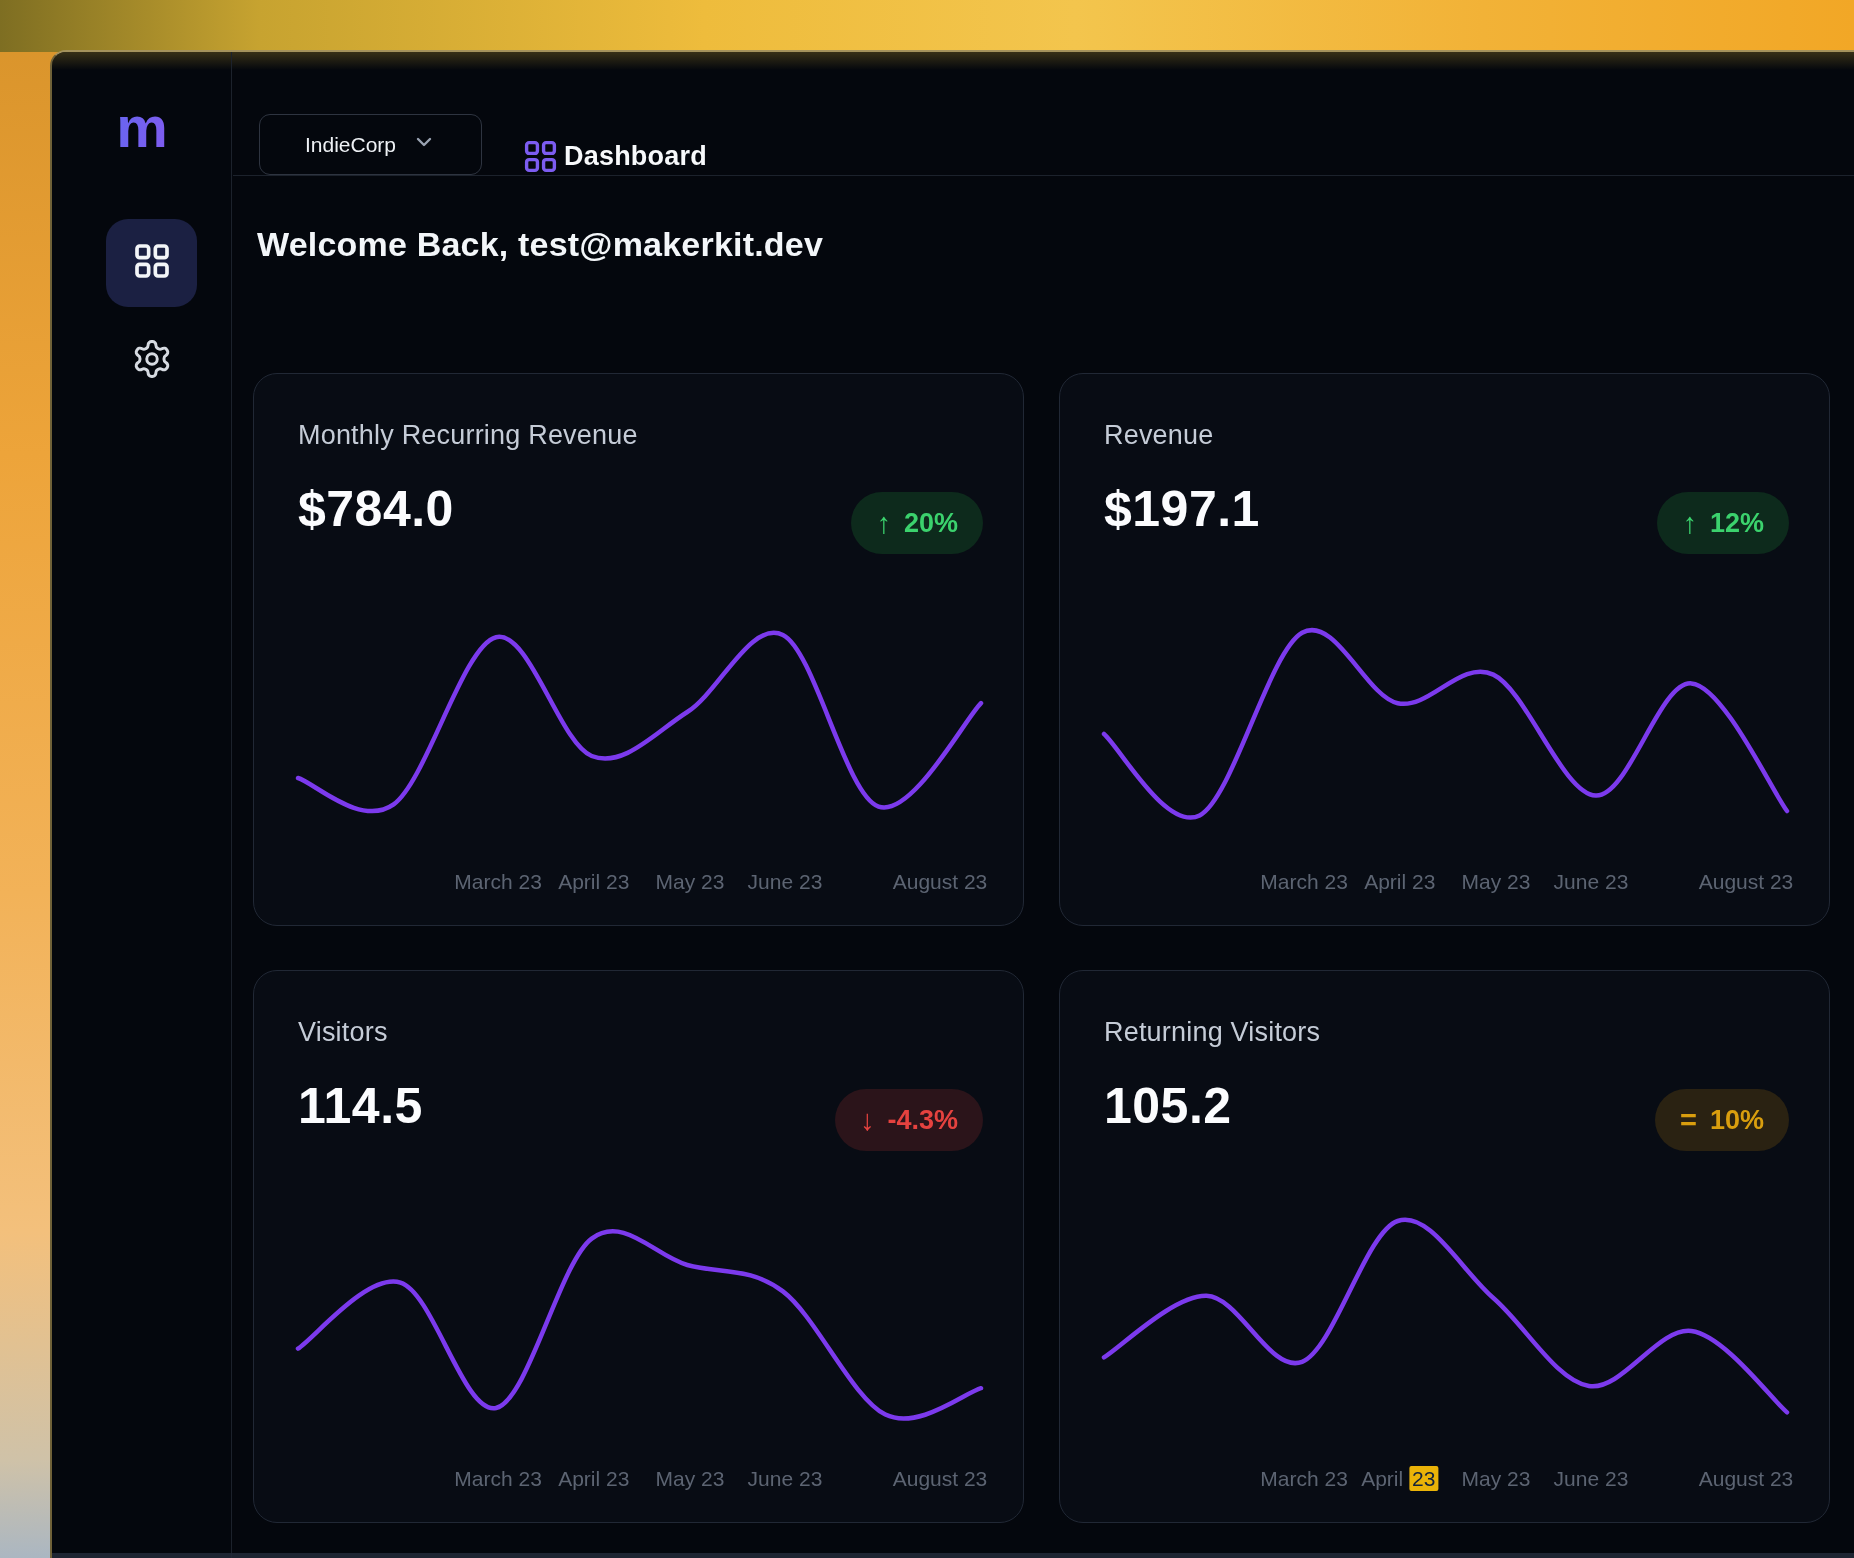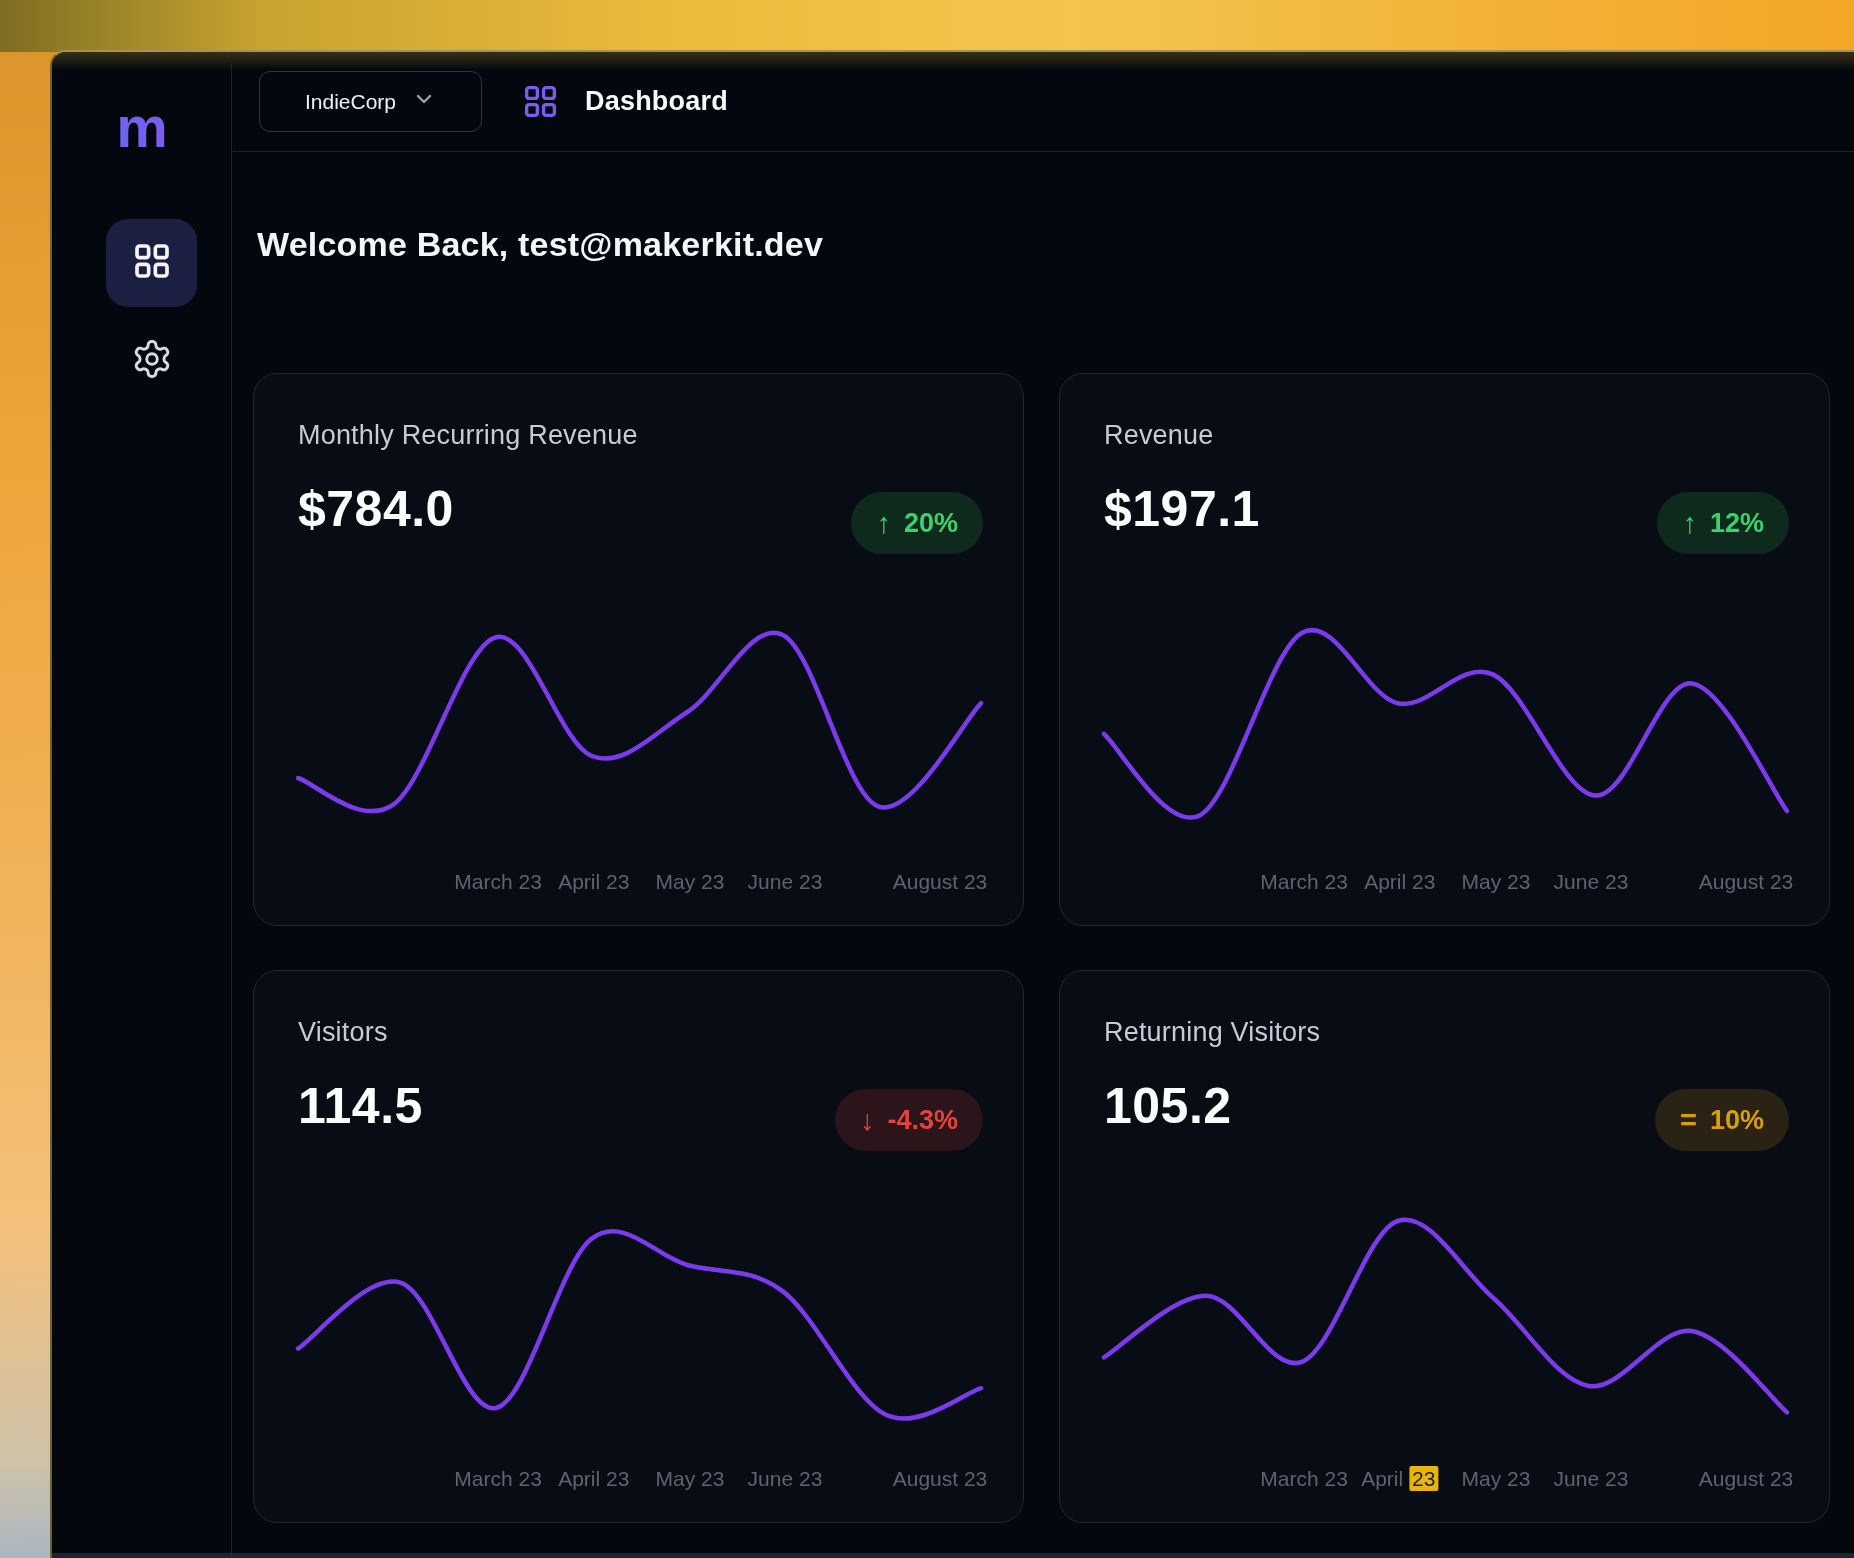--- a/index.html
+++ b/index.html
@@ -47,32 +47,32 @@
   }
   .nav-active svg { width:40px; height:40px; }
   .nav-gear {
     position:absolute; top:282px; left:69px; width:62px; height:54px;
     display:flex; align-items:center; justify-content:center; color:#d6dae1; cursor:pointer;
   }
   .nav-gear svg { width:42px; height:42px; }
 
   
   .topbar {
-    position:absolute; left:181px; top:0; right:0; height:100px;
+    position:absolute; left:181px; top:0; right:0; height:124px;
     border-bottom:1px solid #1c222c;
-    display:flex; align-items:center; padding-left:26px;
+    display:flex; align-items:flex-end; padding-left:26px;
   }
   .org-btn {
     width:223px; height:61px; background:transparent;
     border:1px solid #2e3440; border-radius:11px;
     display:inline-flex; align-items:center; justify-content:center; gap:16px;
     color:#eef1f5; font-size:21px; font-weight:500; font-family:inherit; cursor:pointer;
   }
   .org-btn svg { width:24px; height:24px; color:#9aa3b2; }
-  .page-title-group { display:flex; align-items:center; gap:26px; margin-left:40px; }
+  .page-title-group { display:flex; align-items:center; gap:5px; margin-left:40px; }
   .page-title-group .grid-ic { width:37px; height:37px; color:#7c5cf0; }
   .page-title { color:#f7f9fb; font-size:27px; font-weight:600; letter-spacing:.2px; }
 
   
   .main { position:absolute; left:181px; top:141px; right:0; bottom:0; }
   .welcome { position:absolute; left:24px; top:32px; color:#f3f6f9; font-size:34px; font-weight:600; letter-spacing:.2px; }
   .subtitle { position:absolute; left:24px; top:86px; color:#8e97a6; font-size:29px; font-weight:400; }
 
   .cards {
     position:absolute; left:20px; top:180px;

